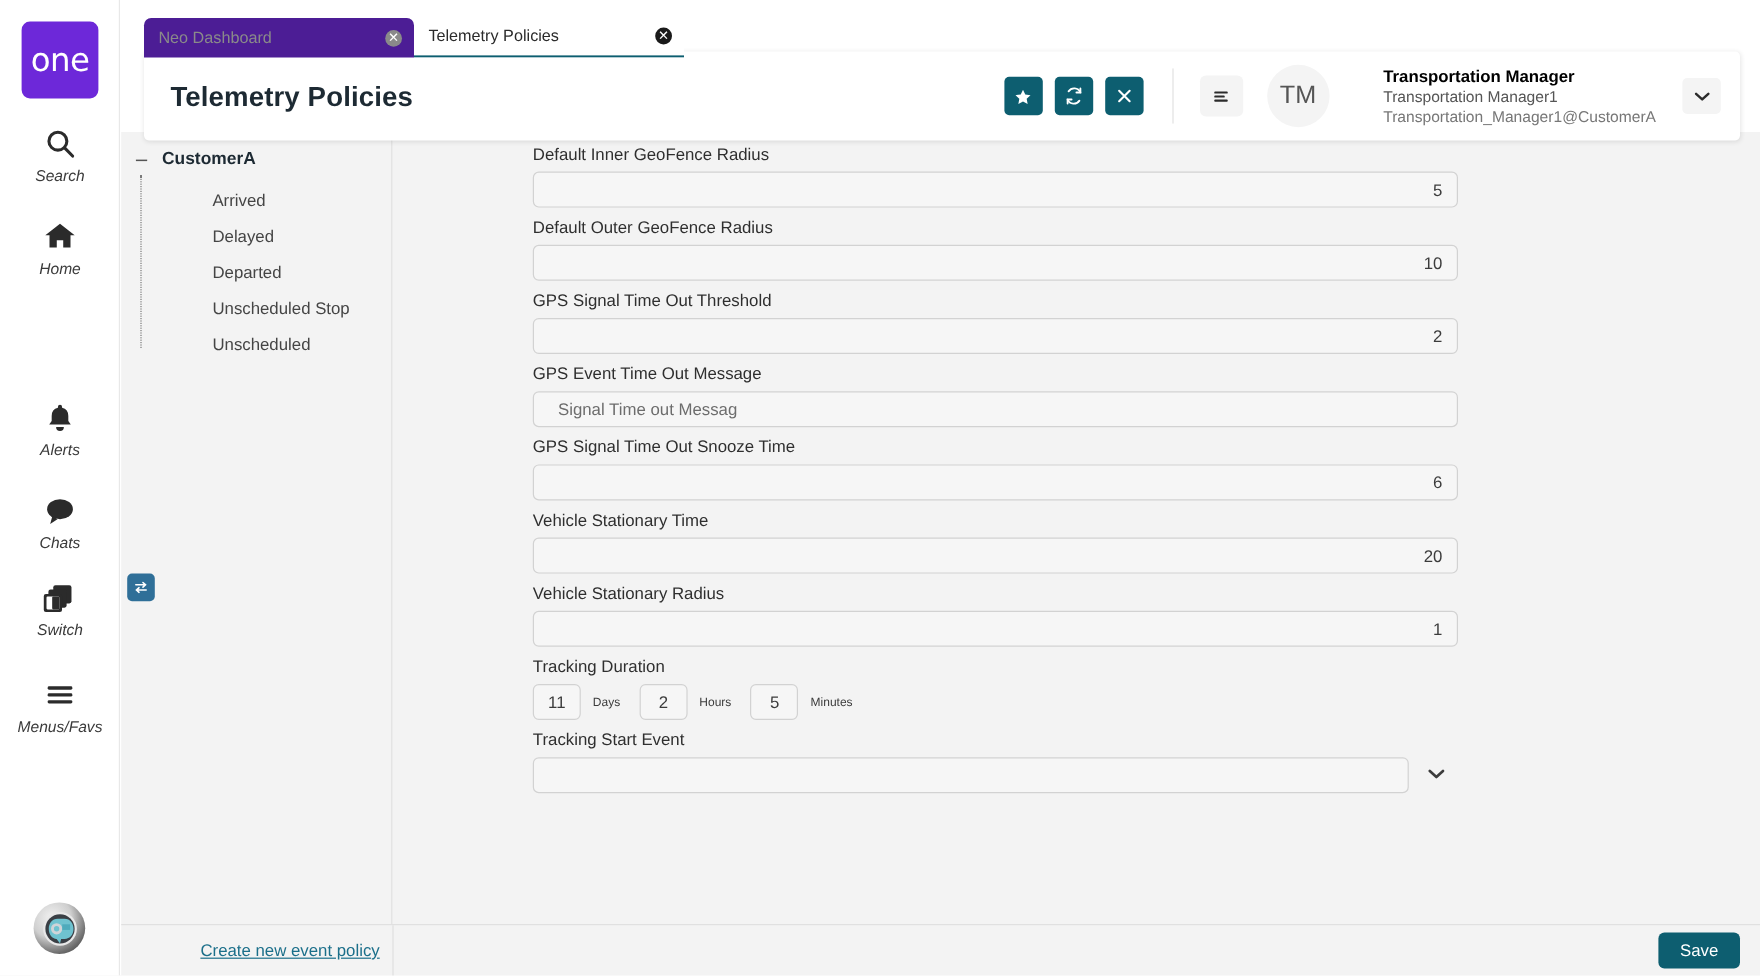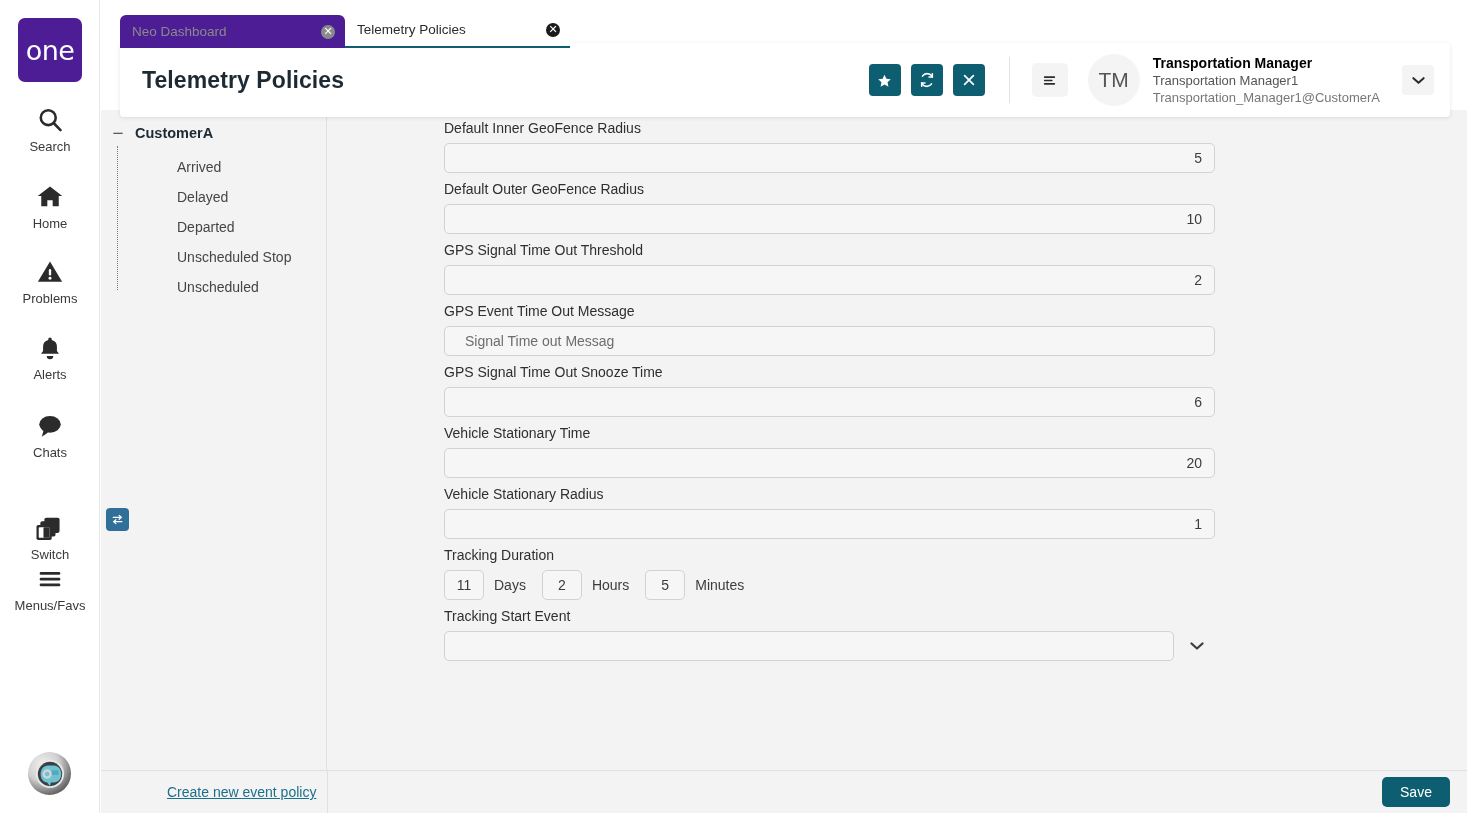--- a/index.html
+++ b/index.html
@@ -19,21 +19,21 @@
     left: 0; top: 0;
     width: 100px; height: 813px;
     background: #ffffff;
     border-right: 1px solid #e8e8e8;
     z-index: 30;
   }
   .logo {
     position: absolute;
     left: 18px; top: 18px;
     width: 64px; height: 64px;
-    background: #4c1d95;
+    background: #6d28d9;
     border-radius: 7px;
     display: flex;
     align-items: center;
     justify-content: center;
   }
   .logo-text {
     color: #ffffff;
     font-size: 27px;
     font-weight: 400;
     letter-spacing: -0.5px;
@@ -41,20 +41,21 @@
     font-family: "DejaVu Sans", sans-serif;
   }
   .rail-item {
     position: absolute;
     left: 0;
     width: 100px;
     display: flex;
     flex-direction: column;
     align-items: center;
     cursor: pointer;
+    font-style: italic;
   }
   .rail-icon {
     height: 32px;
     display: flex;
     align-items: center;
     justify-content: center;
     color: #2b2b2b;
   }
   .rail-label {
     margin-top: 4px;
@@ -182,20 +183,21 @@
     display: flex;
     align-items: center;
     justify-content: center;
     cursor: pointer;
     border: none;
   }
   .user-zone {
     display: flex;
     align-items: center;
     margin-left: 20px;
+    gap: 32px;
   }
   .avatar {
     width: 52px; height: 52px;
     border-radius: 50%;
     background: #f4f4f4;
     display: flex;
     align-items: center;
     justify-content: center;
     font-size: 21px;
     color: #555;
@@ -311,21 +313,21 @@
     background: #f6f6f6;
     border: 1px solid #d2d2d2;
     border-radius: 5px;
     text-align: center;
     font-size: 14px;
     color: #3c3c3c;
     font-family: "Liberation Sans", sans-serif;
     outline: none;
   }
   .dur-unit {
-    font-size: 14px;
+    font-size: 10px;
     color: #3c3c3c;
     margin: 0 16px 0 10px;
   }
   .select-row { display: flex; align-items: center; }
   .select-input {
     width: 730px; height: 30px;
     background: #f6f6f6;
     border: 1px solid #d2d2d2;
     border-radius: 5px;
     padding: 0 10px;
@@ -398,30 +400,20 @@
 
   <div class="rail-item" style="top:181px">
     <span class="rail-icon">
       <svg width="30" height="28" viewBox="0 0 24 24" fill="#2b2b2b">
         <path d="M12 3 1.5 11.2h3V20h5.2v-5.3h4.6V20h5.2v-8.8h3z"></path>
       </svg>
     </span>
     <span class="rail-label">Home</span>
   </div>
 
-  <div class="rail-item" style="top:256px">
-    <span class="rail-icon">
-      <svg width="28" height="28" viewBox="0 0 24 24" fill="#2b2b2b">
-        <path d="M12 3 1.6 20.4h20.8z"></path>
-        <rect x="11" y="9.5" width="2" height="5.5" fill="#fff" rx="1"></rect>
-        <circle cx="12" cy="17.4" r="1.25" fill="#fff"></circle>
-      </svg>
-    </span>
-    <span class="rail-label">Problems</span>
-  </div>
 
   <div class="rail-item" style="top:332px">
     <span class="rail-icon">
       <svg width="26" height="28" viewBox="0 0 24 24" fill="#2b2b2b">
         <path d="M12 2.2a1.6 1.6 0 0 1 1.6 1.6v.7a6.4 6.4 0 0 1 4.8 6.2v4l1.9 2.6H3.7l1.9-2.6v-4a6.4 6.4 0 0 1 4.8-6.2v-.7A1.6 1.6 0 0 1 12 2.2z"></path>
         <path d="M9 19.3h6a3 3 0 0 1-6 0z"></path>
       </svg>
     </span>
     <span class="rail-label">Alerts</span>
   </div>
@@ -429,21 +421,21 @@
   <div class="rail-item" style="top:410px">
     <span class="rail-icon">
       <svg width="28" height="28" viewBox="0 0 24 24" fill="#2b2b2b">
         <ellipse cx="12" cy="10.6" rx="9.2" ry="7.2"></ellipse>
         <path d="M6.5 15.6 5 21.2l5.4-3.6z"></path>
       </svg>
     </span>
     <span class="rail-label">Chats</span>
   </div>
 
-  <div class="rail-item" style="top:512px">
+  <div class="rail-item" style="top:482px">
     <span class="rail-icon" style="position:relative;">
       <svg width="30" height="27" viewBox="0 0 26 24" fill="#2b2b2b">
         <rect x="8" y="2.4" width="13.5" height="13.5" rx="1.6"></rect>
         <rect x="4.4" y="5.6" width="13.5" height="13.5" rx="1.6"></rect>
         <rect x="1" y="8.8" width="13.5" height="13.5" rx="1.6"></rect>
         <rect x="3" y="10.8" width="9.5" height="9.5" rx="0.8" fill="#fff"></rect>
         <rect x="7.2" y="10.8" width="5.3" height="9.5" rx="0.8" fill="#2b2b2b"></rect>
       </svg>
       <span class="switch-badge">
         <svg width="13" height="13" viewBox="0 0 24 24" fill="none" stroke="#fff" stroke-width="2.4" stroke-linecap="round">

